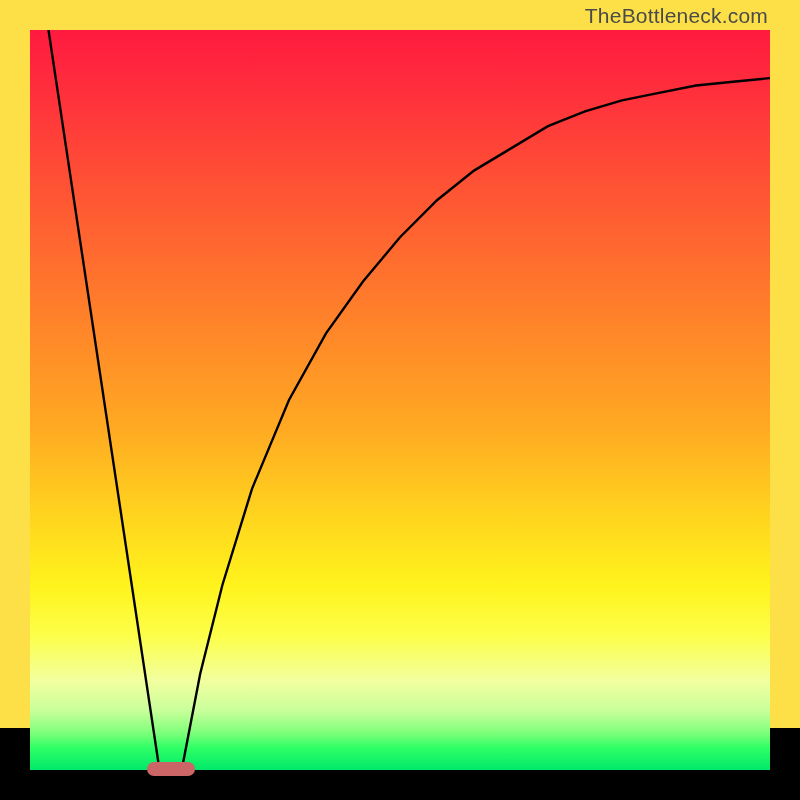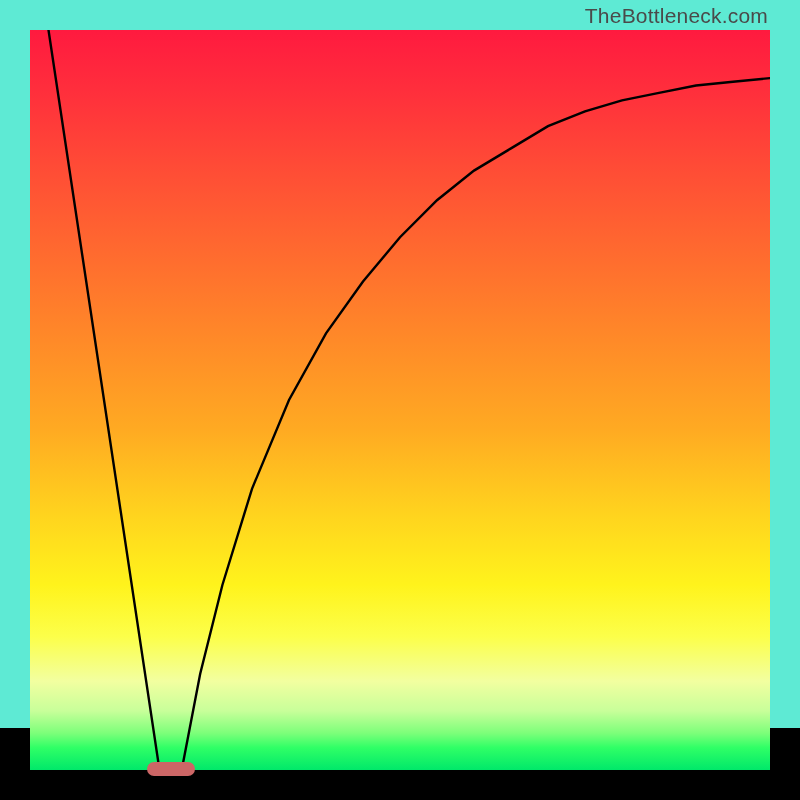--- a/index.html
+++ b/index.html
@@ -8,21 +8,21 @@
     width: 800px;
     height: 800px;
     overflow: hidden;
     background: #000;
     font-family: Arial, Helvetica, sans-serif;
   }
   .frame {
     position: relative;
     width: 800px;
     height: 728px;
-    background: #5eead4;
+    background: #fde047;
   }
   .plot-area {
     position: absolute;
     left: 30px;
     top: 30px;
     width: 740px;
     height: 740px;
     
     background: linear-gradient(to bottom,
       #ff1a3f 0%,

